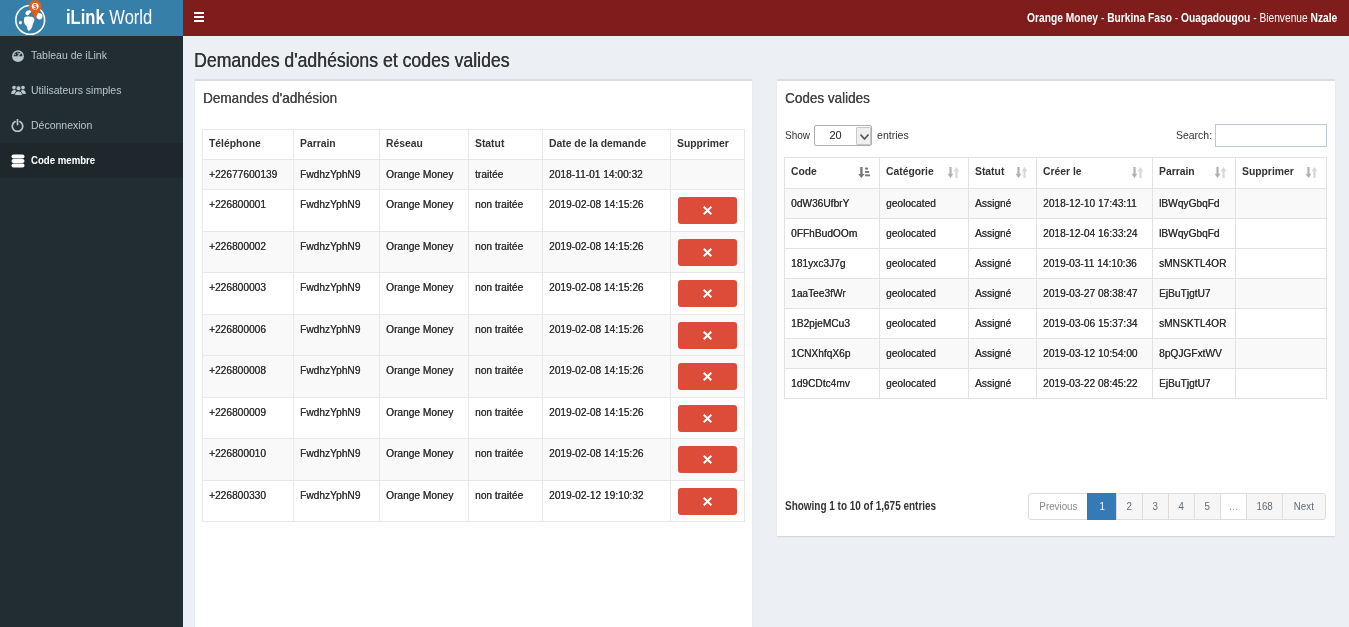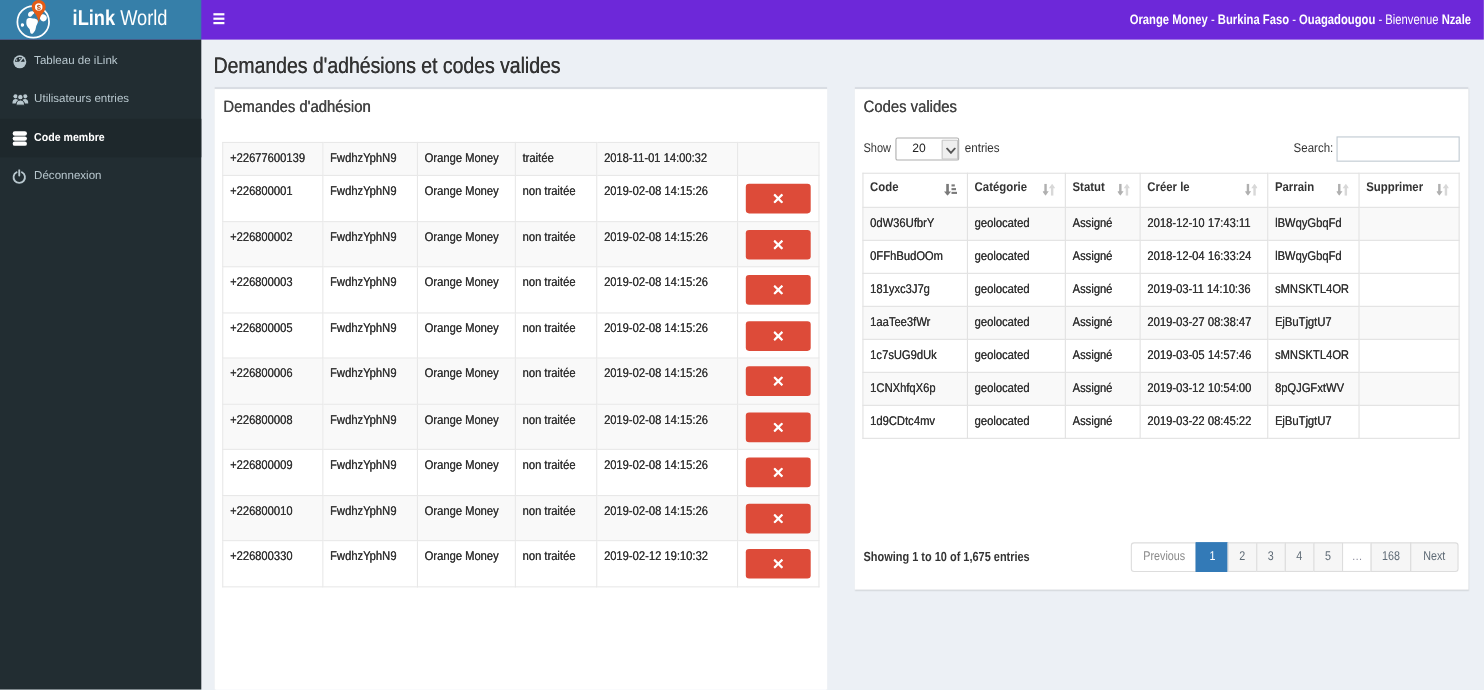--- a/index.html
+++ b/index.html
@@ -1,16 +1,16 @@
 <!DOCTYPE html>
 <html><head><meta charset="utf-8"><title>iLink World</title><style>
 *{margin:0;padding:0;box-sizing:border-box}
 body{width:1349px;height:627px;position:relative;overflow:hidden;background:#ecf0f5;
  font-family:"Liberation Sans",sans-serif;color:#333}
-#nav{position:absolute;left:0;top:0;width:1349px;height:36px;background:#6d28d9}
+#nav{position:absolute;left:0;top:0;width:1349px;height:36px;background:#7f1d1d}
 #logo{position:absolute;left:0;top:0;width:183px;height:36px;background:#367fa9}
 #glogo{position:absolute;left:13px;top:1px;overflow:visible}
 #ltxt{position:absolute;left:66px;top:0;height:36px;line-height:35px;font-size:19.5px;color:#fff;
  white-space:nowrap;transform:scaleX(0.85);transform-origin:0 50%;font-weight:bold}
 #ltxt .w{font-weight:normal}
 #burger{position:absolute;left:194px;top:12px}
 #burger i{display:block;width:10px;height:2.3px;background:#fff;margin-bottom:1.5px}
 #navr{position:absolute;right:12px;top:0;height:36px;line-height:37px;color:#fff;font-size:12.5px;
  white-space:nowrap;transform:scaleX(0.818);transform-origin:100% 50%}
 #side{position:absolute;left:0;top:36px;width:183px;height:591px;background:#222d32;padding-top:2px}
@@ -95,51 +95,59 @@
     </div>
     <div class="mi">
       <svg class="mic" width="15" height="13" viewBox="0 0 15 13">
         <circle cx="3.1" cy="3.6" r="1.9" fill="#b8c7ce"></circle>
         <path d="M0.2 10 C0.2 7.4 1.5 6.1 3.3 6.1 C4.2 6.1 4.9 6.4 5.4 6.9 L5.4 10 Z" fill="#b8c7ce"></path>
         <circle cx="11.9" cy="3.6" r="1.9" fill="#b8c7ce"></circle>
         <path d="M14.8 10 C14.8 7.4 13.5 6.1 11.7 6.1 C10.8 6.1 10.1 6.4 9.6 6.9 L9.6 10 Z" fill="#b8c7ce"></path>
         <circle cx="7.5" cy="4.3" r="2.5" fill="#b8c7ce" stroke="#222d32" stroke-width="0.9"></circle>
         <path d="M3.6 11.6 C3.6 8.5 5.2 6.9 7.5 6.9 C9.8 6.9 11.4 8.5 11.4 11.6 Z" fill="#b8c7ce" stroke="#222d32" stroke-width="0.9"></path>
       </svg>
-      <span class="ml" style="transform:scaleX(1.0)">Utilisateurs entries</span>
+      <span class="ml" style="transform:scaleX(1.0)">Utilisateurs simples</span>
+    </div>
+    <div class="mi">
+      <svg class="mic" width="13" height="13" viewBox="0 0 13 13">
+        <path d="M4.1 2.6 A 5.2 5.2 0 1 0 8.9 2.6" fill="none" stroke="#b8c7ce" stroke-width="1.7" stroke-linecap="round"></path>
+        <line x1="6.5" y1="0.4" x2="6.5" y2="5.6" stroke="#b8c7ce" stroke-width="1.7" stroke-linecap="round"></line>
+      </svg>
+      <span class="ml" style="transform:scaleX(1.0)">Déconnexion</span>
     </div>
     <div class="mi act">
       <svg class="mic" width="14" height="14" viewBox="0 0 14 14">
         <rect x="0.5" y="0.4" width="13" height="4" rx="2" fill="#ffffff"></rect>
         <rect x="0.5" y="5.0" width="13" height="4" rx="2" fill="#ffffff"></rect>
         <rect x="0.5" y="9.6" width="13" height="4" rx="2" fill="#ffffff"></rect>
       </svg>
       <span class="ml" style="transform:scaleX(0.917)">Code membre</span>
-    </div>
-    <div class="mi">
-      <svg class="mic" width="13" height="13" viewBox="0 0 13 13">
-        <path d="M4.1 2.6 A 5.2 5.2 0 1 0 8.9 2.6" fill="none" stroke="#b8c7ce" stroke-width="1.7" stroke-linecap="round"></path>
-        <line x1="6.5" y1="0.4" x2="6.5" y2="5.6" stroke="#b8c7ce" stroke-width="1.7" stroke-linecap="round"></line>
-      </svg>
-      <span class="ml" style="transform:scaleX(1.0)">Déconnexion</span>
     </div>
   </div>
 <div id="h1">Demandes d'adhésions et codes valides</div>
 <div class="box" id="box1">
   <span class="btitle">Demandes d'adhésion</span>
   <table class="tb tb1">
       <colgroup>
         <col style="width:91px">
         <col style="width:86px">
         <col style="width:89px">
         <col style="width:74px">
         <col style="width:128px">
         <col style="width:74px">
       </colgroup>
       <tbody>
+        <tr class="hr1">
+          <th><span class="t" style="transform:scaleX(0.9)">Téléphone</span></th>
+          <th><span class="t" style="transform:scaleX(0.9)">Parrain</span></th>
+          <th><span class="t" style="transform:scaleX(0.9)">Réseau</span></th>
+          <th><span class="t" style="transform:scaleX(0.9)">Statut</span></th>
+          <th><span class="t" style="transform:scaleX(0.9)">Date de la demande</span></th>
+          <th><span class="t" style="transform:scaleX(0.9)">Supprimer</span></th>
+        </tr>
         <tr style="height:30px" class="od">
           <td><span class="t" style="transform:scaleX(0.885)">+22677600139</span></td>
           <td><span class="t" style="transform:scaleX(0.885)">FwdhzYphN9</span></td>
           <td><span class="t" style="transform:scaleX(0.885)">Orange Money</span></td>
           <td><span class="t" style="transform:scaleX(0.885)">traitée</span></td>
           <td><span class="t" style="transform:scaleX(0.885)">2018-11-01 14:00:32</span></td>
           <td class="bc"></td>
         </tr>
         <tr style="height:41.5px">
           <td><span class="t" style="transform:scaleX(0.885)">+226800001</span></td>
@@ -164,34 +172,20 @@
           <td class="bc">
             <div class="bx">
               <svg width="9" height="9" viewBox="0 0 10 10">
                 <path d="M1.6 0 L5 3.4 L8.4 0 L10 1.6 L6.6 5 L10 8.4 L8.4 10 L5 6.6 L1.6 10 L0 8.4 L3.4 5 L0 1.6 Z" fill="#fff"></path>
               </svg>
             </div>
           </td>
         </tr>
         <tr style="height:41.5px">
           <td><span class="t" style="transform:scaleX(0.885)">+226800003</span></td>
-          <td><span class="t" style="transform:scaleX(0.885)">FwdhzYphN9</span></td>
-          <td><span class="t" style="transform:scaleX(0.885)">Orange Money</span></td>
-          <td><span class="t" style="transform:scaleX(0.885)">non traitée</span></td>
-          <td><span class="t" style="transform:scaleX(0.885)">2019-02-08 14:15:26</span></td>
-          <td class="bc">
-            <div class="bx">
-              <svg width="9" height="9" viewBox="0 0 10 10">
-                <path d="M1.6 0 L5 3.4 L8.4 0 L10 1.6 L6.6 5 L10 8.4 L8.4 10 L5 6.6 L1.6 10 L0 8.4 L3.4 5 L0 1.6 Z" fill="#fff"></path>
-              </svg>
-            </div>
-          </td>
-        </tr>
-        <tr style="height:41.5px">
-          <td><span class="t" style="transform:scaleX(0.885)">+226800005</span></td>
           <td><span class="t" style="transform:scaleX(0.885)">FwdhzYphN9</span></td>
           <td><span class="t" style="transform:scaleX(0.885)">Orange Money</span></td>
           <td><span class="t" style="transform:scaleX(0.885)">non traitée</span></td>
           <td><span class="t" style="transform:scaleX(0.885)">2019-02-08 14:15:26</span></td>
           <td class="bc">
             <div class="bx">
               <svg width="9" height="9" viewBox="0 0 10 10">
                 <path d="M1.6 0 L5 3.4 L8.4 0 L10 1.6 L6.6 5 L10 8.4 L8.4 10 L5 6.6 L1.6 10 L0 8.4 L3.4 5 L0 1.6 Z" fill="#fff"></path>
               </svg>
             </div>
@@ -348,24 +342,24 @@
         </tr>
         <tr style="height:30px" class="od">
           <td><span class="t" style="transform:scaleX(0.885)">1aaTee3fWr</span></td>
           <td><span class="t" style="transform:scaleX(0.885)">geolocated</span></td>
           <td><span class="t" style="transform:scaleX(0.885)">Assigné</span></td>
           <td><span class="t" style="transform:scaleX(0.885)">2019-03-27 08:38:47</span></td>
           <td><span class="t" style="transform:scaleX(0.885)">EjBuTjgtU7</span></td>
           <td></td>
         </tr>
         <tr style="height:30px">
-          <td><span class="t" style="transform:scaleX(0.885)">1c7sUG9dUk</span></td>
-          <td><span class="t" style="transform:scaleX(0.885)">geolocated</span></td>
-          <td><span class="t" style="transform:scaleX(0.885)">Assigné</span></td>
-          <td><span class="t" style="transform:scaleX(0.885)">2019-03-05 14:57:46</span></td>
+          <td><span class="t" style="transform:scaleX(0.885)">1B2pjeMCu3</span></td>
+          <td><span class="t" style="transform:scaleX(0.885)">geolocated</span></td>
+          <td><span class="t" style="transform:scaleX(0.885)">Assigné</span></td>
+          <td><span class="t" style="transform:scaleX(0.885)">2019-03-06 15:37:34</span></td>
           <td><span class="t" style="transform:scaleX(0.885)">sMNSKTL4OR</span></td>
           <td></td>
         </tr>
         <tr style="height:30px" class="od">
           <td><span class="t" style="transform:scaleX(0.885)">1CNXhfqX6p</span></td>
           <td><span class="t" style="transform:scaleX(0.885)">geolocated</span></td>
           <td><span class="t" style="transform:scaleX(0.885)">Assigné</span></td>
           <td><span class="t" style="transform:scaleX(0.885)">2019-03-12 10:54:00</span></td>
           <td><span class="t" style="transform:scaleX(0.885)">8pQJGFxtWV</span></td>
           <td></td>

